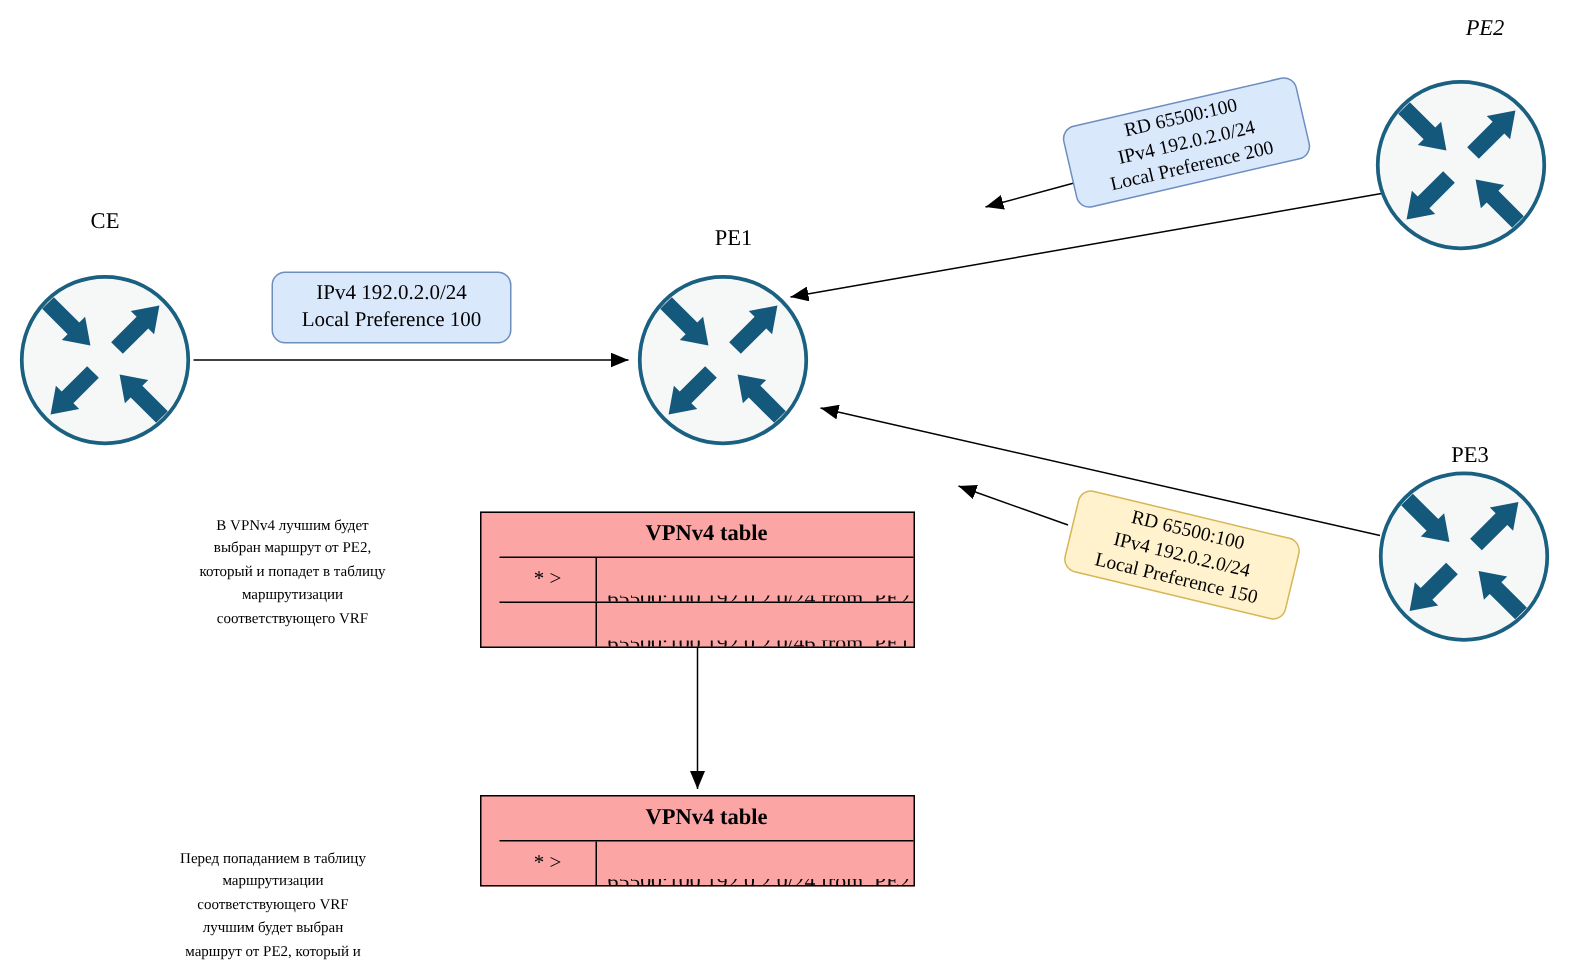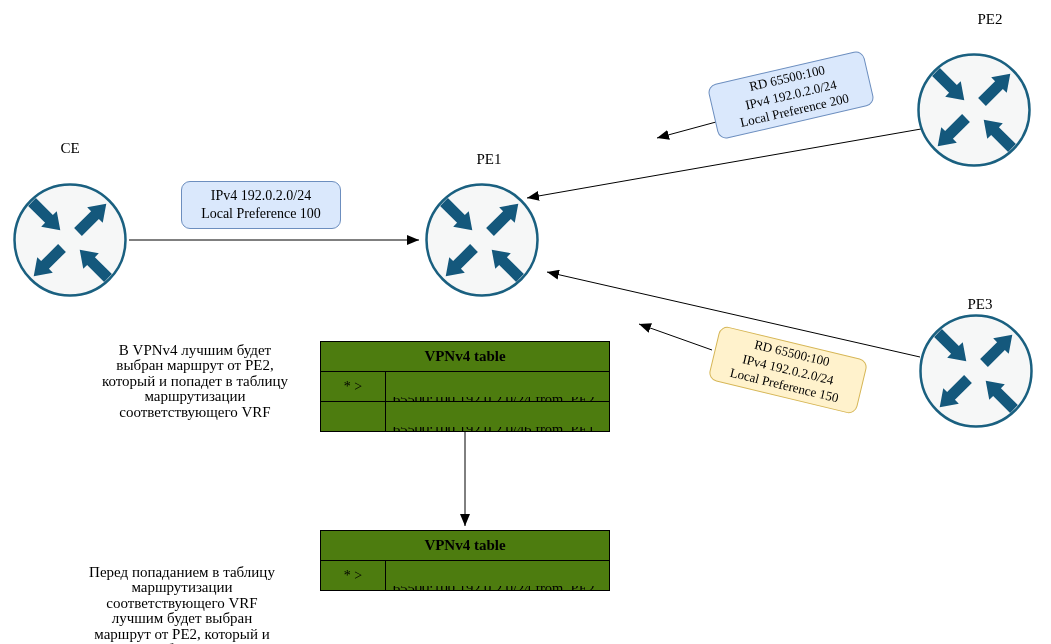--- a/index.html
+++ b/index.html
@@ -15,50 +15,50 @@
   .router{position:absolute;width:116px;height:116px;}
   .router svg{display:block;width:116px;height:116px;}
   #r-ce {left:12px; top:182px;}
   #r-pe1{left:424px;top:182px;}
   #r-pe2{left:916px;top:52px;}
   #r-pe3{left:918px;top:313px;}
 
   .rlabel{position:absolute;font-size:15px;white-space:nowrap;transform:translateX(-50%);}
   #l-ce {left:70px; top:140px;}
   #l-pe1{left:489px;top:151px;}
-  #l-pe2{left:990px;top:11px;}
+  #l-pe2{left:990px;top:11px;font-style:italic;}
   #l-pe3{left:980px;top:296px;}
 
   
   .note-box{
     position:absolute;border-radius:9px;box-sizing:border-box;
     display:flex;align-items:center;justify-content:center;
     text-align:center;line-height:1.28;
   }
   .note-blue  {background:#dae8fc;border:1px solid #6c8ebf;}
   .note-yellow{background:#fff2cc;border:1px solid #d6b656;}
   #box-ce-pe1 {left:181px;top:181px;width:160px;height:48px;font-size:14px;}
   #box-pe2-pe1{left:711px;top:67px; width:160px;height:56px;font-size:13px;transform:rotate(-13deg);}
   #box-pe3-pe1{left:712px;top:342px;width:152px;height:56px;font-size:13px;transform:rotate(13.5deg);}
 
   
   .vtable{
     position:absolute;left:320px;width:290px;border:1px solid #000;
-    box-sizing:border-box;background:#4d7c0f;
+    box-sizing:border-box;background:#fca5a5;padding-left:12px;
   }
   #table1{top:341px;}
   #table2{top:530px;}
   .vt-title{height:29px;line-height:29px;text-align:center;font-weight:bold;font-size:15px;border-bottom:1px solid #000;}
   .vt-row{display:flex;height:29px;border-bottom:1px solid #000;}
   .vt-row:last-child{border-bottom:none;}
   .vt-flag{width:65px;border-right:1px solid #000;display:flex;align-items:center;justify-content:center;font-size:14px;box-sizing:border-box;}
   .vt-route{flex:1;display:flex;align-items:center;padding-left:7px;font-size:14.5px;white-space:pre;overflow:hidden;margin-top:25px;}
 
   
-  .annotation{position:absolute;text-align:center;font-size:15px;line-height:15.4px;}
+  .annotation{position:absolute;text-align:center;font-size:10px;line-height:15.4px;}
   #ann1{left:75px;top:343px;width:240px;}
   #ann2{left:57px;top:530px;width:250px;margin-top:35px;}
 </style>
 </head>
 <body>
 
 <div class="canvas">
 
   <svg width="0" height="0" style="position:absolute" aria-hidden="true">
     <defs>

